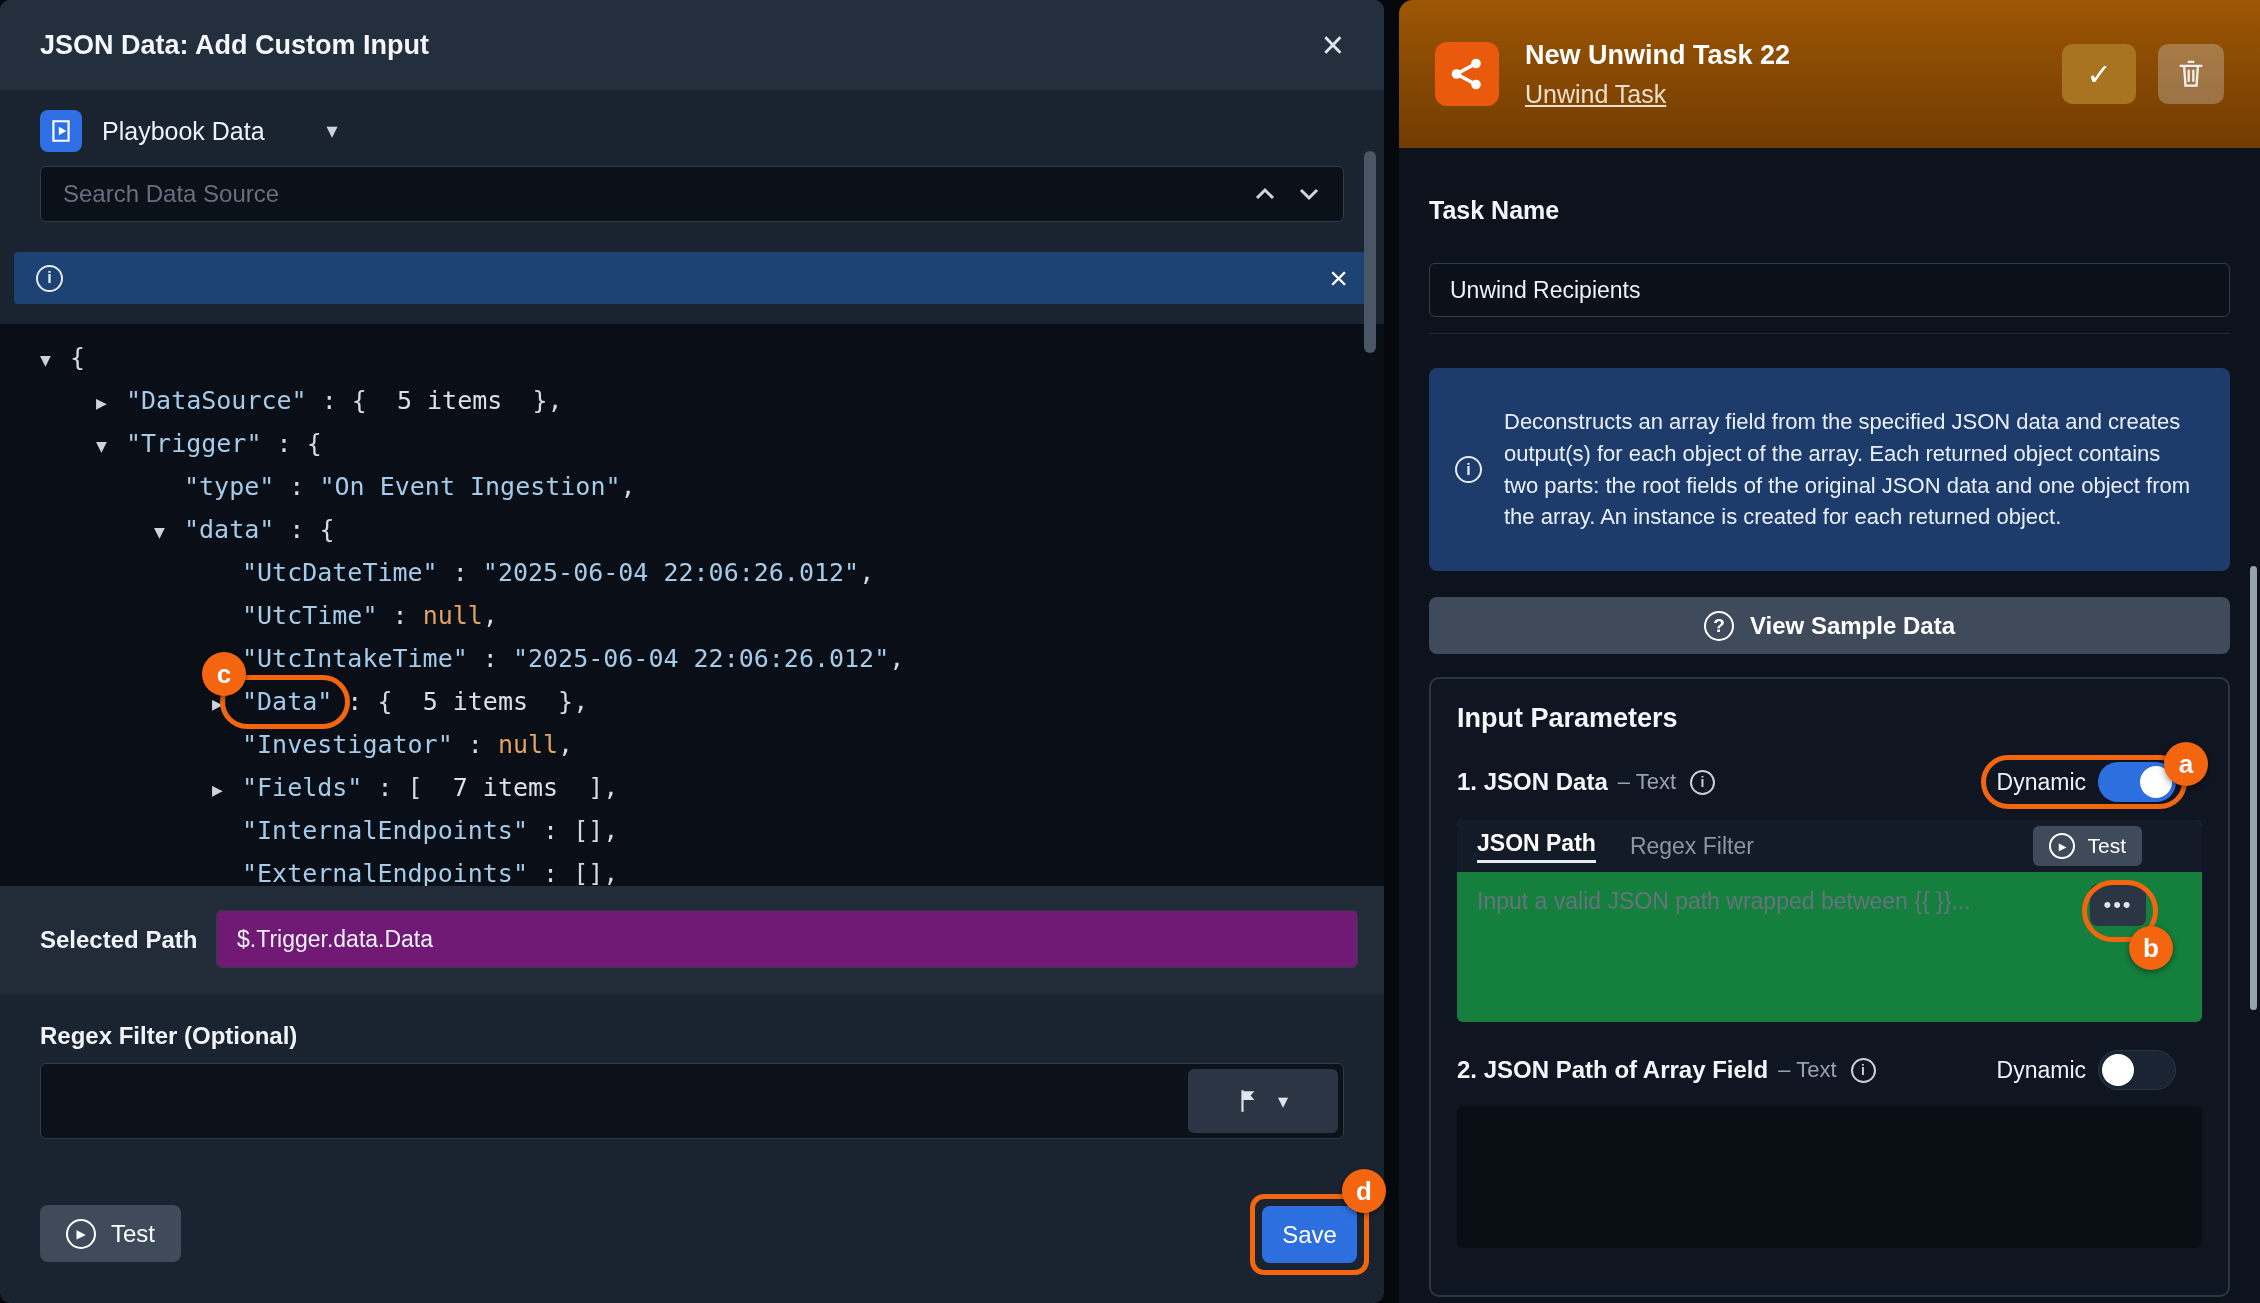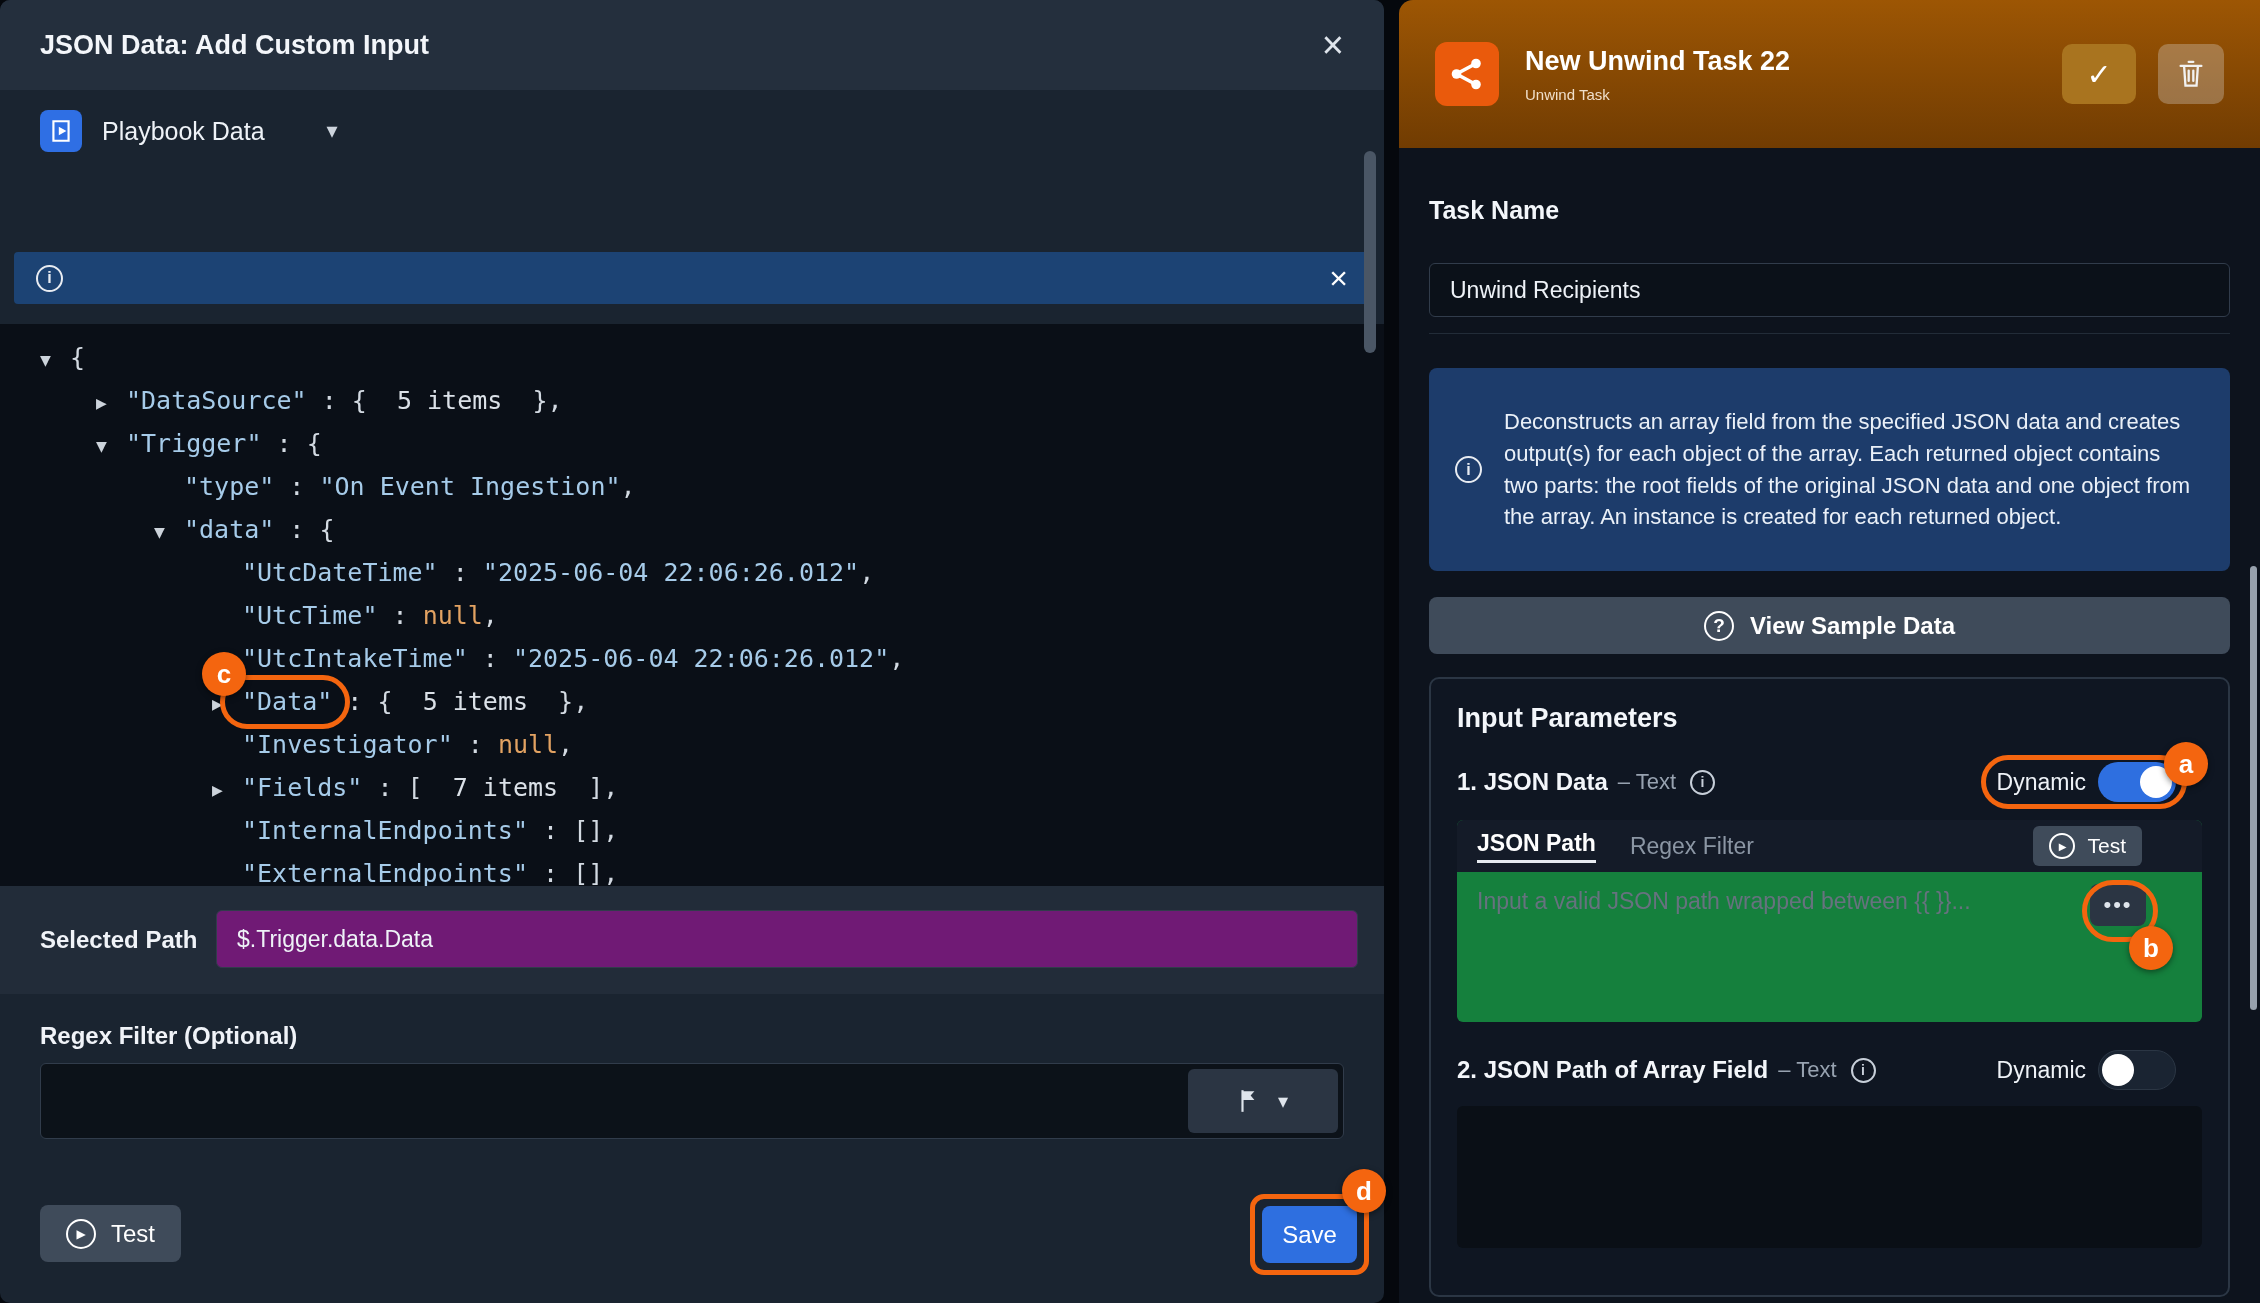--- a/index.html
+++ b/index.html
@@ -56,21 +56,21 @@
   .test-btn{position:absolute;left:40px;top:1205px;height:57px;padding:0 26px;background:#3f4b5a;border:none;border-radius:8px;display:flex;align-items:center;gap:15px;font-size:24px;color:#fff;font-family:inherit;cursor:pointer;}
   .play-circle{width:30px;height:30px;border:2px solid #fff;border-radius:50%;display:inline-flex;align-items:center;justify-content:center;font-size:12px;color:#fff;}
   .save-btn{position:absolute;left:1262px;top:1206px;width:95px;height:57px;background:#2e6fe0;border:none;border-radius:8px;display:flex;align-items:center;justify-content:center;font-size:24px;color:#fff;font-family:inherit;cursor:pointer;}
 
   
   .right-panel{position:absolute;left:1399px;top:0;width:861px;height:1303px;background:#0d131d;border-radius:14px 0 0 0;overflow:hidden;}
   .rp-header{position:absolute;top:0;left:0;right:0;height:148px;background:linear-gradient(180deg,#9d5604,#713c02);display:flex;align-items:center;padding:0 36px;}
   .task-icon{width:64px;height:64px;min-width:64px;background:#ea5a0c;border-radius:12px;display:flex;align-items:center;justify-content:center;}
   .rp-titles{margin-left:26px;}
   .rp-title{font-size:27px;font-weight:700;color:#fff;}
-  .rp-subtitle{font-size:15px;color:#f0dfca;margin-top:9px;}
+  .rp-subtitle{font-size:25px;color:#f0dfca;margin-top:9px;text-decoration:underline;}
   .hdr-btns{margin-left:auto;display:flex;gap:22px;}
   .check-btn{width:74px;height:60px;background:#a9741f;border:none;border-radius:10px;display:flex;align-items:center;justify-content:center;color:#fff;font-size:30px;cursor:pointer;}
   .trash-btn{width:66px;height:60px;background:rgba(225,225,225,0.3);border:none;border-radius:10px;display:flex;align-items:center;justify-content:center;cursor:pointer;}
 
   .tn-label{position:absolute;top:196px;left:30px;font-size:25px;font-weight:700;color:#f3f6fa;}
   .tn-input{position:absolute;top:246px;left:30px;width:801px;height:54px;background:#0b1119;border:1px solid #313c4b;border-radius:6px;color:#eef2f7;font-size:23px;padding:0 20px;font-family:inherit;outline:none;margin-top:17px;}
   .rp-divider{position:absolute;top:333px;left:30px;right:30px;height:1px;background:#222c38;}
 
   .desc-box{position:absolute;top:368px;left:30px;width:801px;height:203px;background:#1d3c6b;border-radius:8px;display:flex;align-items:center;gap:22px;padding:0 34px 0 26px;}
   .desc-text{font-size:22px;line-height:1.45;color:#eaf0f8;}
@@ -135,20 +135,35 @@
     <span class="src-icon">
       <svg width="26" height="26" viewBox="0 0 24 24">
           <path d="M5 3h14v18H5z" fill="none" stroke="#fff" stroke-width="2"></path>
           <path d="M10 8l7 4-7 4z" fill="#fff"></path>
         </svg>
     </span>
     <span class="src-label">Playbook Data</span>
     <span class="src-caret">▾</span>
   </div>
 
+  <div class="search-wrap">
+    <input class="search-input" placeholder="Search Data Source" style="">
+    <span class="sort-chevrons">
+      <span>
+          <svg width="24" height="16" viewBox="0 0 24 16">
+            <polyline points="4,12 12,4 20,12" fill="none" stroke="#cfd6de" stroke-width="3"></polyline>
+          </svg>
+        </span>
+      <span>
+          <svg width="24" height="16" viewBox="0 0 24 16">
+            <polyline points="4,4 12,12 20,4" fill="none" stroke="#cfd6de" stroke-width="3"></polyline>
+          </svg>
+        </span>
+    </span>
+  </div>
 
   <div class="banner">
     <span class="circle-i">i</span>
     <span class="banner-close">×</span>
   </div>
 
   <div class="json-viewer" id="json-tree">
       <div class="tree-line" style="padding-left: 40px;"><span class="toggle">▼</span><span class="seg-br">{</span></div>
       <div class="tree-line" style="padding-left: 96px;"><span class="toggle">▶</span><span class="seg-key">"DataSource"</span><span class="seg-sep"> : </span><span class="seg-br">{</span><span class="seg-cnt">  5 items  </span><span class="seg-br">},</span></div>
       <div class="tree-line" style="padding-left: 96px;"><span class="toggle">▼</span><span class="seg-key">"Trigger"</span><span class="seg-sep"> : </span><span class="seg-br">{</span></div>

